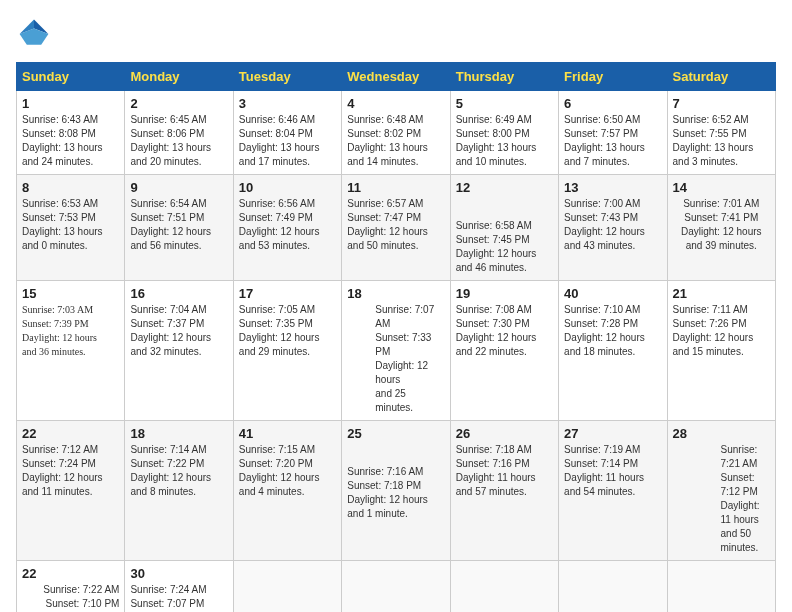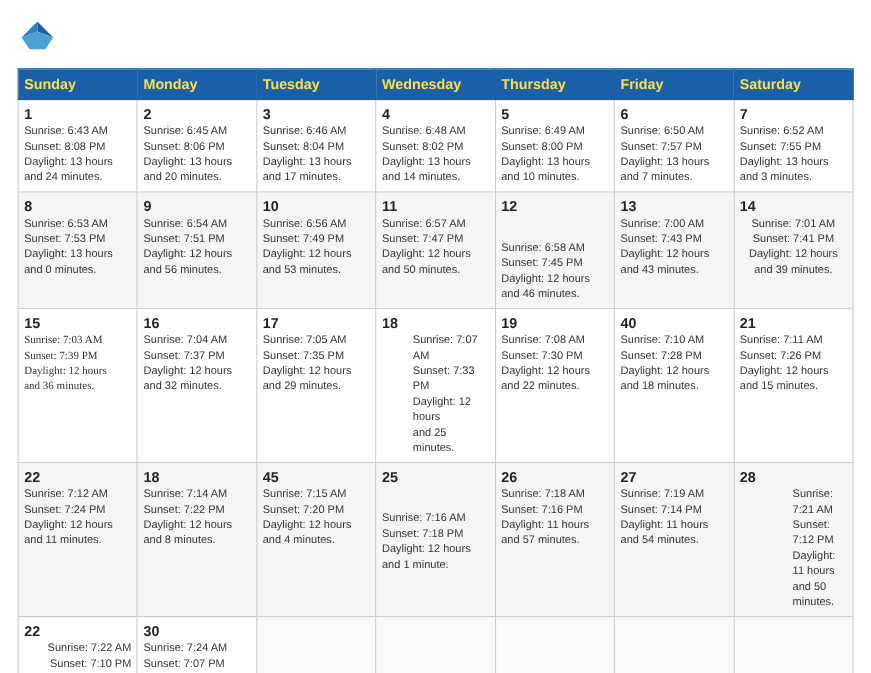--- a/index.html
+++ b/index.html
@@ -284,21 +284,21 @@
 and 11 minutes.</div>
         </td>
         <td>
           <span class="day-num">18</span>
           <div class="cell-text" style="white-space: pre-line;">Sunrise: 7:14 AM
 Sunset: 7:22 PM
 Daylight: 12 hours
 and 8 minutes.</div>
         </td>
         <td>
-          <span class="day-num">45</span>
+          <span class="day-num">41</span>
           <div class="cell-text" style="white-space: pre-line;">Sunrise: 7:15 AM
 Sunset: 7:20 PM
 Daylight: 12 hours
 and 4 minutes.</div>
         </td>
         <td>
           <span class="day-num">25</span>
           <div class="cell-text" style="white-space: pre-line; margin-top: 24px;">Sunrise: 7:16 AM
 Sunset: 7:18 PM
 Daylight: 12 hours

